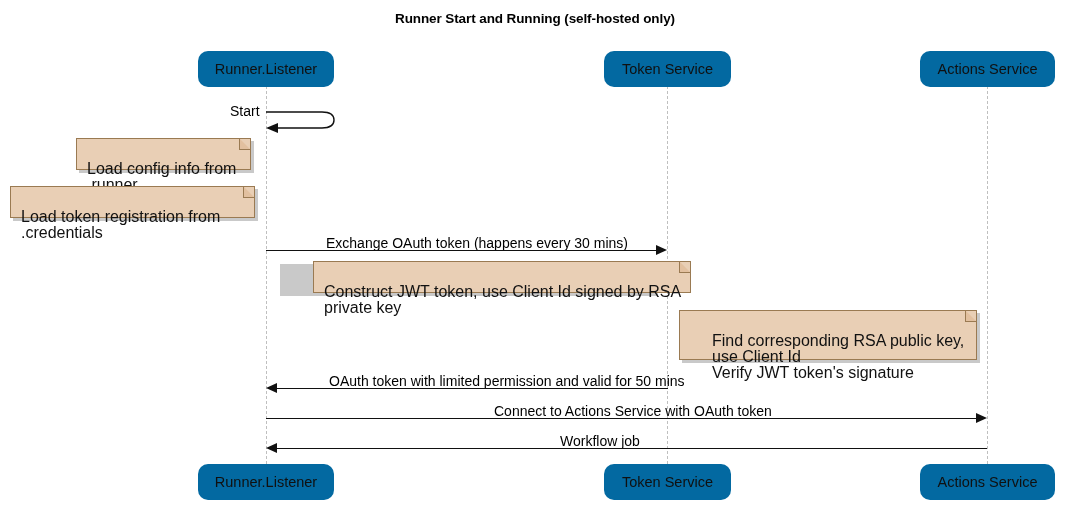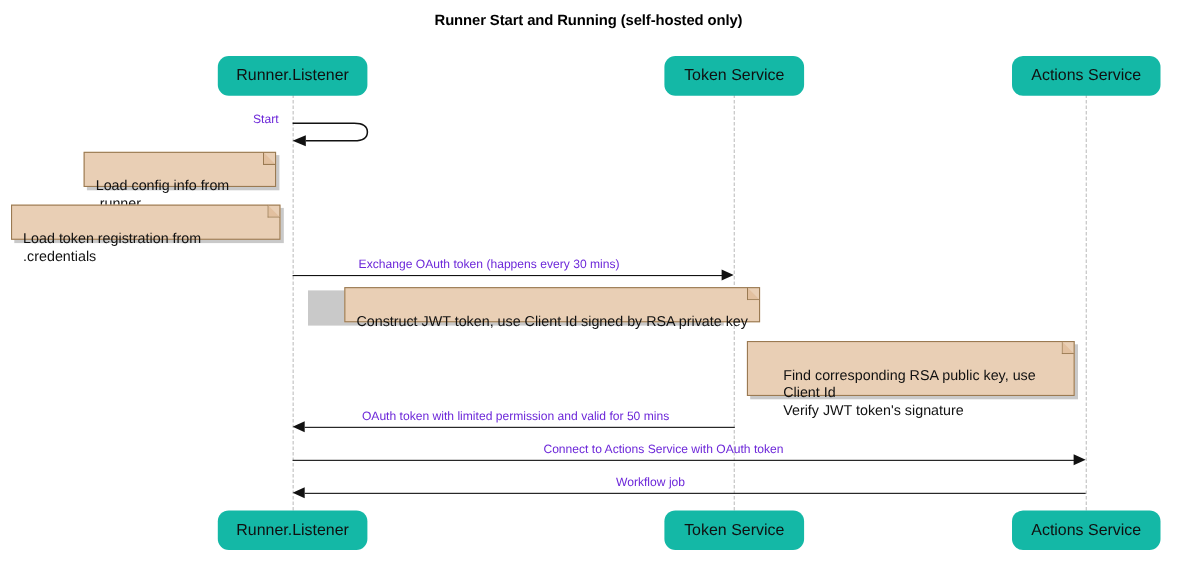--- a/index.html
+++ b/index.html
@@ -36,35 +36,35 @@
   .lifeline {
     position: absolute;
     width: 0;
     border-left: 1px dashed #bfbfbf;
   }
   
   .participant {
     position: absolute;
     height: 36px;
     border-radius: 10px;
-    background: #14b8a6;
+    background: #0369a1;
     display: flex;
     align-items: center;
     justify-content: center;
     font-size: 14.5px;
     color: #101010;
     box-sizing: border-box;
   }
   
   .note {
     position: absolute;
     background: #e9cfb5;
     border: 1px solid #9a7a52;
     box-sizing: border-box;
-    font-size: 13px;
+    font-size: 16px;
     color: #111111;
     padding: 6px 9px 6px 10px;
     line-height: 16px;
     white-space: pre-line;
   }
   .note .fold {
     position: absolute;
     top: -1px;
     right: -1px;
     width: 11px;
@@ -81,22 +81,22 @@
     background: #c9c9c9;
   }
   
   .msg-line {
     position: absolute;
     height: 0;
     border-top: 1.3px solid #111111;
   }
   .msg-label {
     position: absolute;
-    font-size: 11px;
-    color: #6d28d9;
+    font-size: 14px;
+    color: #000000;
     white-space: nowrap;
   }
   .arrowhead {
     position: absolute;
     width: 0;
     height: 0;
   }
   .arrowhead.right {
     border-top: 5px solid transparent;
     border-bottom: 5px solid transparent;

